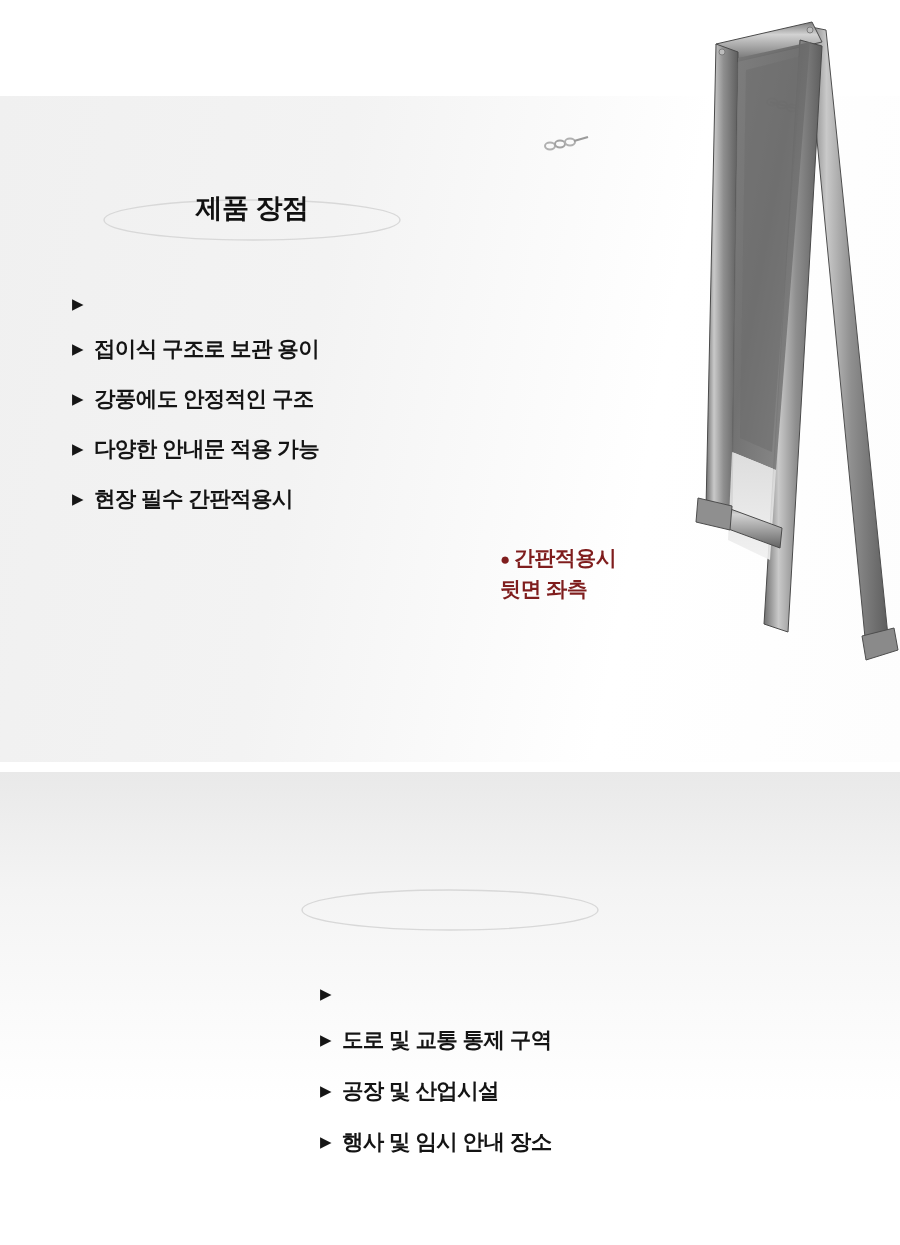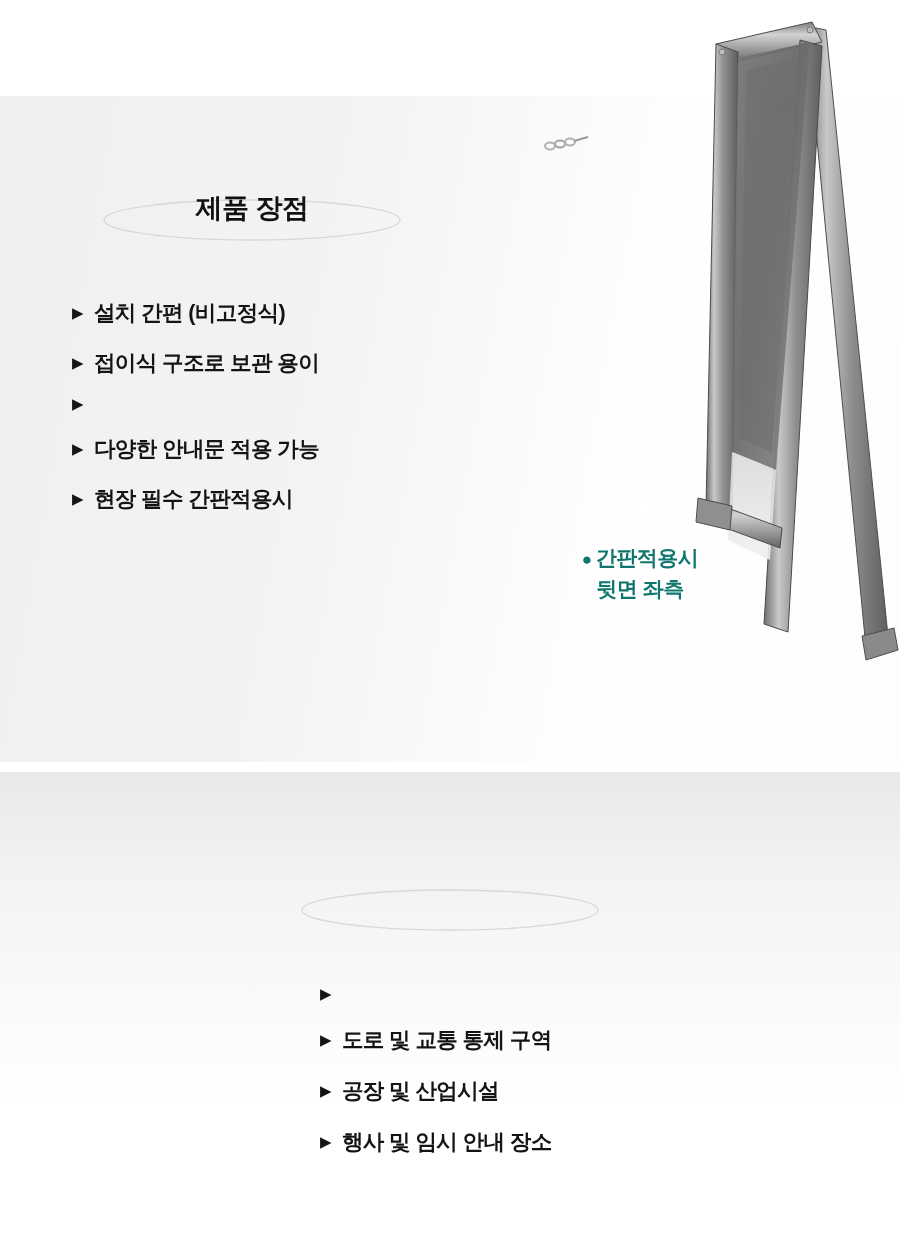--- a/index.html
+++ b/index.html
@@ -97,25 +97,24 @@
     top: 988px;
   }
   #list-recommend .bullet-item { margin-bottom: 22px; }
 
   
   .photo-caption {
     position: absolute;
     left: 500px;
     top: 542px;
     width: 280px;
-    text-align: center;
     font-size: 21px;
     font-weight: bold;
     letter-spacing: -0.5px;
-    color: #0f766e;
+    color: #7f1d1d;
     line-height: 1.48;
   }
   .photo-caption .dot {
     font-size: 17px;
     vertical-align: middle;
     margin-right: 4px;
   }
 
   
   .product-photo {
@@ -201,28 +200,28 @@
   <div class="heading-wrap" id="heading-1">
     <svg class="heading-ellipse" viewBox="0 0 300 44" preserveAspectRatio="none">
       <ellipse cx="150" cy="22" rx="148" ry="20" fill="none" stroke="#d8d8d8" stroke-width="1.4"></ellipse>
     </svg>
     <span class="heading-text">제품 장점</span>
   </div>
 
   <ul class="bullet-list" id="list-advantages">
     <li class="bullet-item">
       <span class="bullet-arrow">▶</span>
-      <span>설치 간편 (비고정식)</span>
     </li>
     <li class="bullet-item">
       <span class="bullet-arrow">▶</span>
       <span>접이식 구조로 보관 용이</span>
     </li>
     <li class="bullet-item">
       <span class="bullet-arrow">▶</span>
+      <span>강풍에도 안정적인 구조</span>
     </li>
     <li class="bullet-item">
       <span class="bullet-arrow">▶</span>
       <span>다양한 안내문 적용 가능</span>
     </li>
     <li class="bullet-item">
       <span class="bullet-arrow">▶</span>
       <span>현장 필수 간판적용시</span>
     </li>
   </ul>

